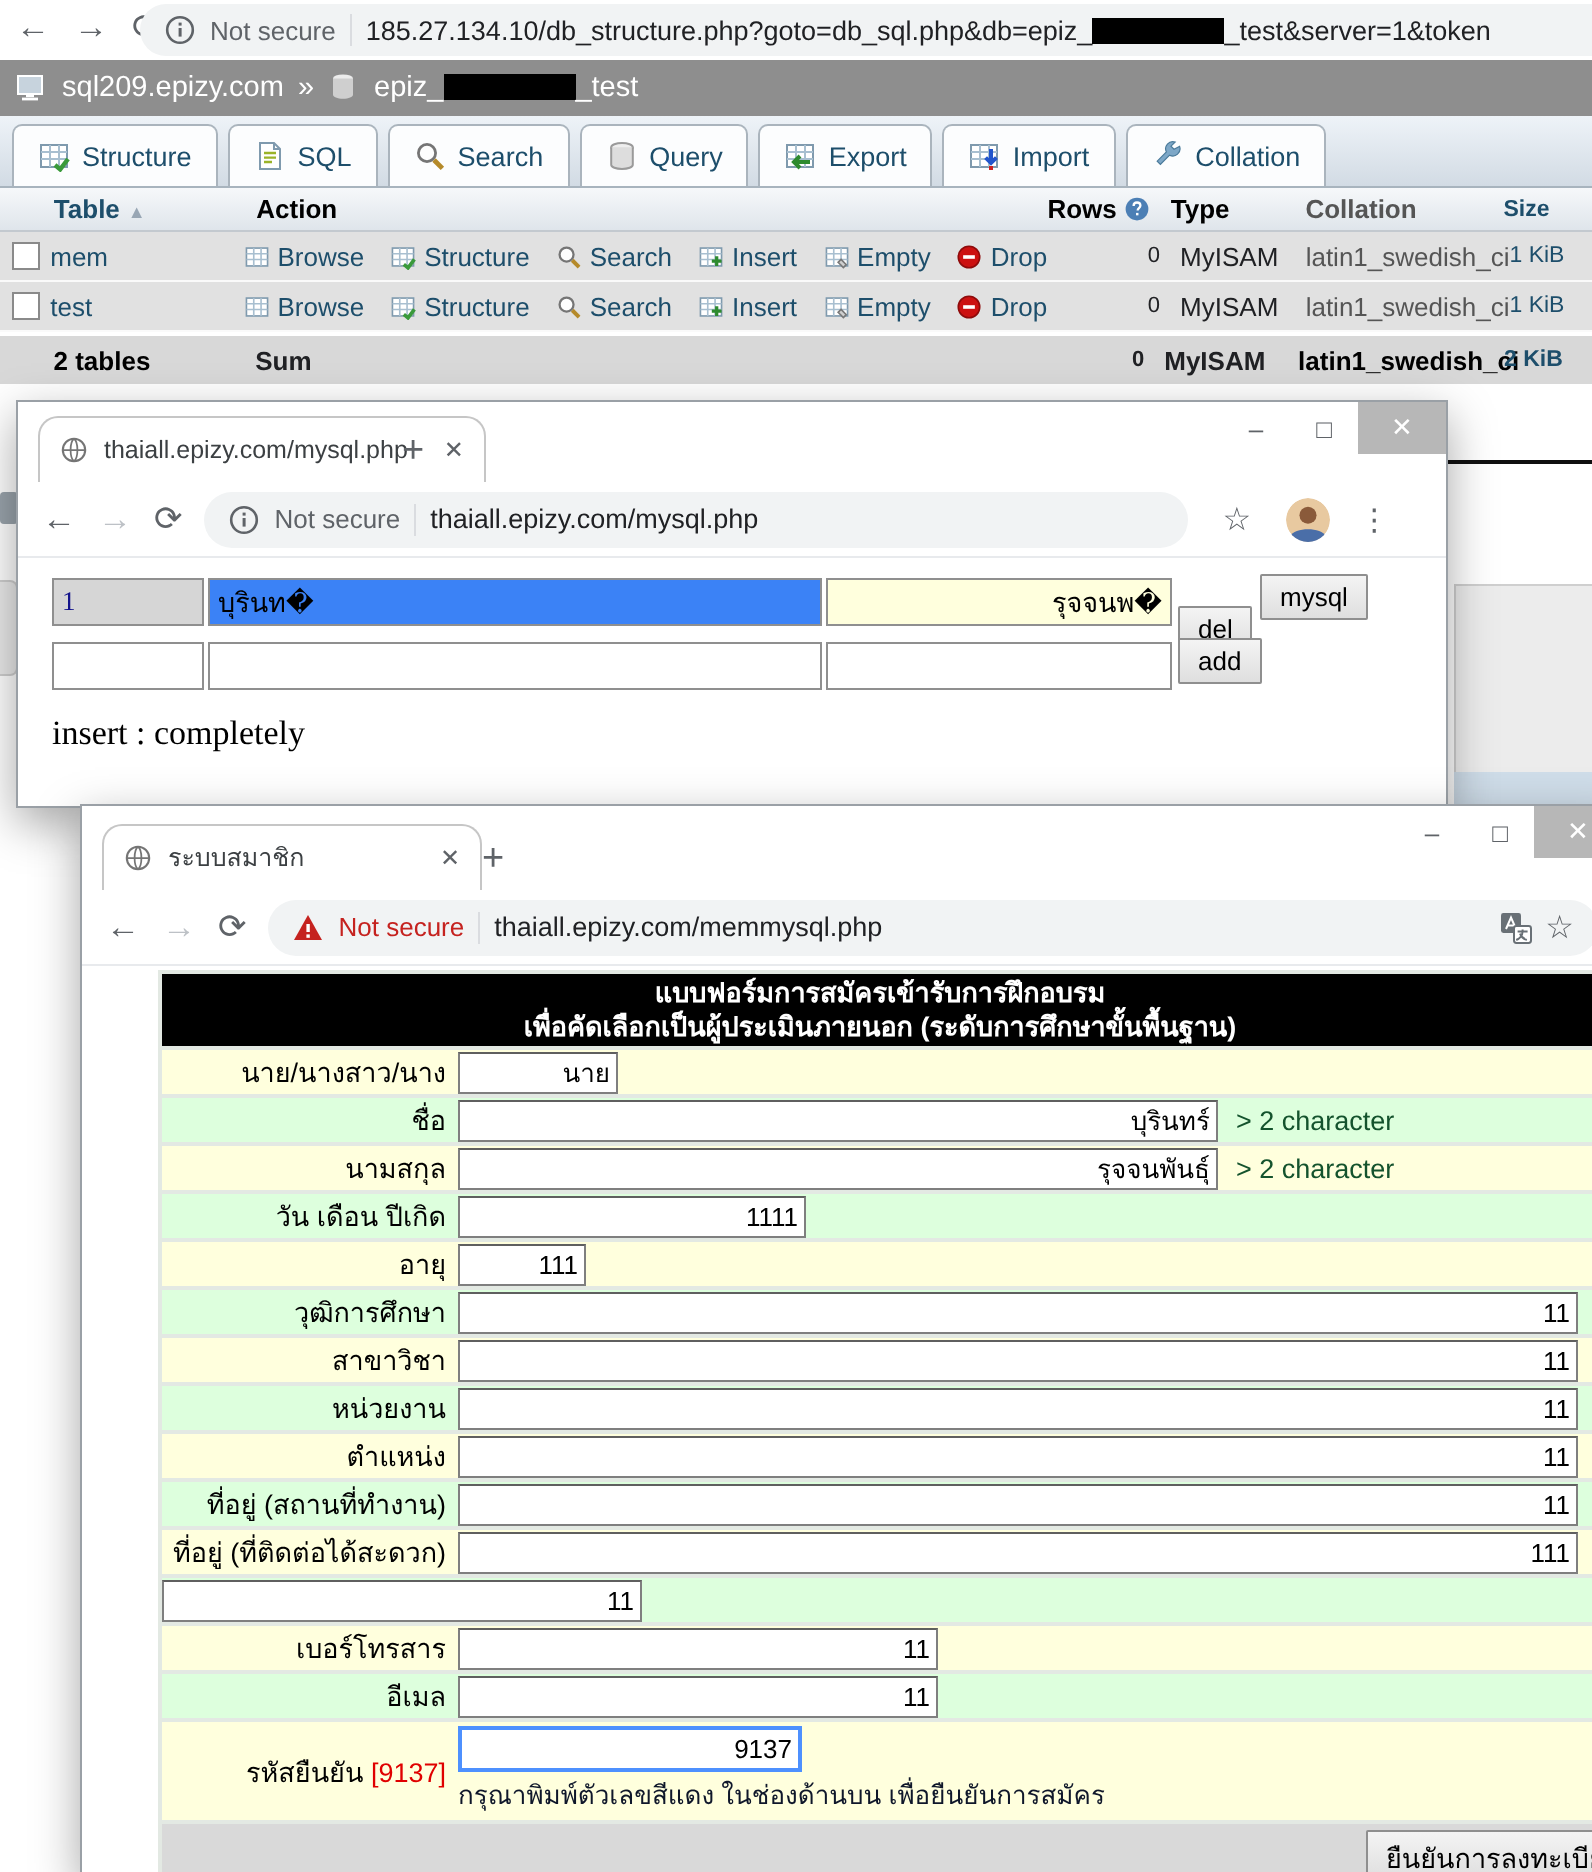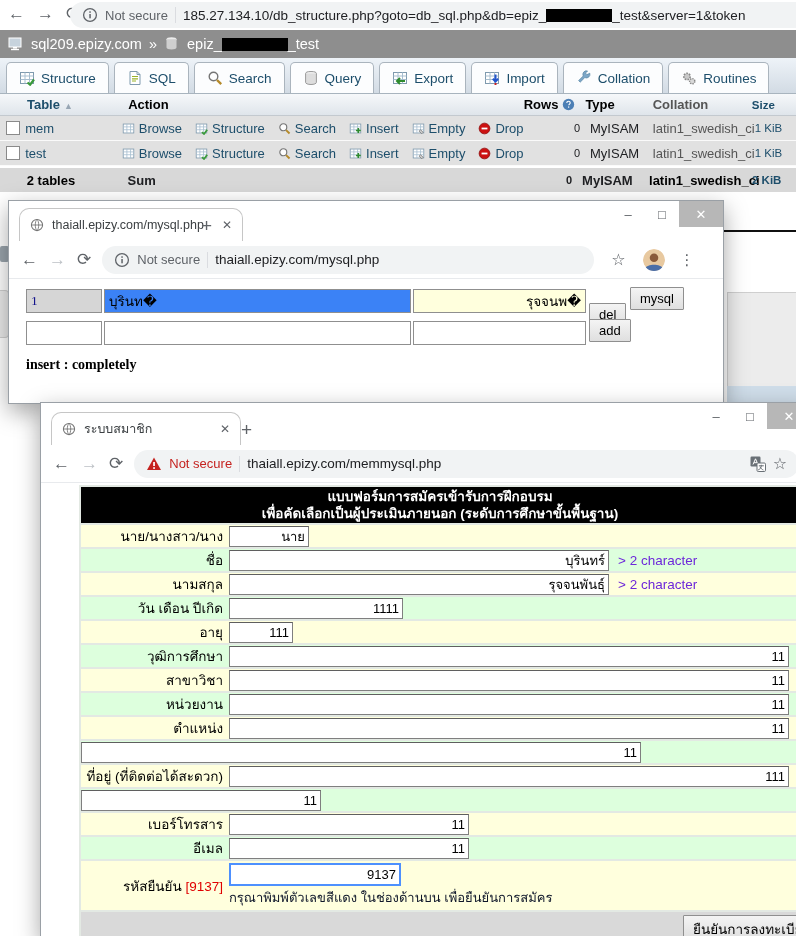--- a/index.html
+++ b/index.html
@@ -85,40 +85,40 @@
   #m-name{left:95px;top:10px;width:297px;background:#3b82f6;}
   #m-surname{left:404px;top:10px;width:163px;background:#ffffdd;text-align:right;}
   #m-id2{left:17px;top:42px;width:66px;}
   #m-name2{left:95px;top:42px;width:297px;}
   #m-surname2{left:404px;top:42px;width:163px;}
   .btn-win{position:absolute;background:linear-gradient(#f4f4f4,#dfdfdf);border:1px solid #8f8f8f;
            font:13px "Liberation Sans",sans-serif;padding:3px 9px;border-radius:1px;}
   #btn-del{left:580px;top:24px;}
   #btn-edit{left:621px;top:8px;}
   #btn-add{left:580px;top:40px;}
-  .mysql-status{position:absolute;left:17px;top:78px;font-size:14px;color:#000;font-weight:bold;}
+  .mysql-status{position:absolute;left:17px;top:78px;font-size:17px;color:#000;}
 
   
   #win-member{left:40px;top:402px;width:770px;height:534px;z-index:3;}
   #win-member .w-titlebar{height:42px;}
   #win-member .w-toolbar{height:37px;}
   .member-body{padding:2px 0 0 38px;}
   .member-form{width:722px;background:#e3e9e3;padding:2px;box-sizing:border-box;
                font-family:"Liberation Sans","DejaVu Sans",sans-serif;}
   .fhead{background:#000;color:#fff;text-align:center;font-weight:bold;font-size:13.5px;
          line-height:17px;padding:1px 0;margin-bottom:2px;}
   .frow{display:flex;align-items:center;min-height:22px;margin-bottom:2px;}
   .frow.yellow{background:#ffffdd;}
   .frow.green{background:#ddffdd;}
   .flabel{width:142px;text-align:right;padding-right:6px;font-size:13.5px;color:#000;flex:0 0 auto;}
   .fcell{flex:1;display:flex;align-items:center;gap:9px;}
   input.f{height:17px;border:1px solid #7f7f7f;border-top-color:#5f5f5f;font:13px "Liberation Sans",sans-serif;padding:1px 3px;background:#fff;text-align:right;}
   .w-xs{width:72px;}.w-xxs{width:56px;}.w-s{width:166px;}.w-name{width:372px;}
   .w-m{width:232px;}.w-xl{width:552px;}.w-confirm{width:162px;}
-  .fnote{font-size:13.5px;color:#6d28d9;}
+  .fnote{font-size:13.5px;color:#14532d;}
   .confirm-row{align-items:center;}
   .confirm-row .fcell{flex-direction:column;align-items:flex-start;gap:1px;padding:2px 0;}
   .red{color:#e00000;}
   #confirm-input{border:2px solid #4d90fe;height:17px;}
   .fhint{font-size:13px;color:#0f172a;}
   .submit-row{background:#d9d9d9;margin-bottom:2px;padding:3px 0 4px 0;}
   .submit-row button{margin-left:602px;font:13.5px "Liberation Sans",sans-serif;padding:2px 9px;
                      background:linear-gradient(#f4f4f4,#dcdcdc);border:1px solid #8f8f8f;border-radius:1px;white-space:nowrap;}
 </style>
 </head>
@@ -231,29 +231,20 @@
 
   <div class="pma-tab">
         <span class="i icon-slot">
           <svg viewBox="0 0 16 16">
             <path d="M13.8 3.2a3.6 3.6 0 0 1-5 4.4L4.2 12.2 2.6 10.6l4.6-4.6A3.6 3.6 0 0 1 11.6 1L9.5 3.1 11 4.6 13.8 3.2z" fill="#7da7c7" stroke="#4a7a9a" stroke-width=".6"></path>
           </svg>
         </span>
         <span class="lbl">Collation</span>
       </div>
 
-  <div class="pma-tab">
-        <span class="i icon-slot">
-          <svg viewBox="0 0 16 16">
-            <circle cx="6" cy="6.5" r="3.2" fill="#c9c9c9" stroke="#888" stroke-width="1.6" stroke-dasharray="1.6 1.2"></circle>
-            <circle cx="11.2" cy="11.2" r="2.6" fill="#d9d9d9" stroke="#888" stroke-width="1.4" stroke-dasharray="1.4 1"></circle>
-          </svg>
-        </span>
-        <span class="lbl">Routines</span>
-      </div>
 </div>
 
   <div class="abs pma-hrow">
     <span class="col-cb"></span>
     <span class="col-name"><span>Table</span><span class="sort">▲</span></span>
     <span class="col-act">Action</span>
     <span class="col-rows">
         <span>Rows</span>
         <span class="i i13">
           <svg viewBox="0 0 16 16">
@@ -612,20 +603,21 @@
   </div>
 
   <div class="frow yellow">
     <div class="flabel lbl">ตำแหน่ง</div>
     <div class="fcell">
                 <input class="f w-xl" value="11" style="">
               </div>
   </div>
 
   <div class="frow green">
+    <div class="flabel lbl">ที่อยู่ (สถานที่ทำงาน)</div>
     <div class="fcell">
                 <input class="f w-xl" value="11" style="">
               </div>
   </div>
 
   <div class="frow yellow">
     <div class="flabel lbl">ที่อยู่ (ที่ติดต่อได้สะดวก)</div>
     <div class="fcell">
                 <input class="f w-xl" value="111" style="">
               </div>

